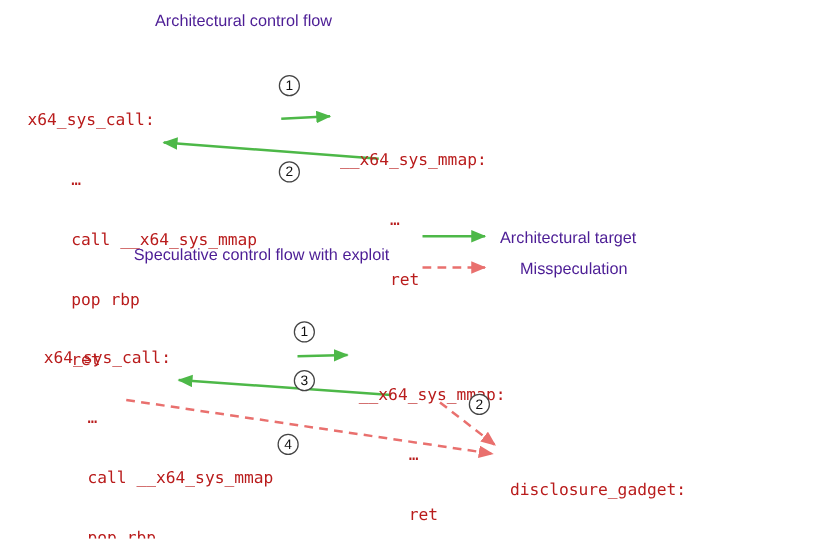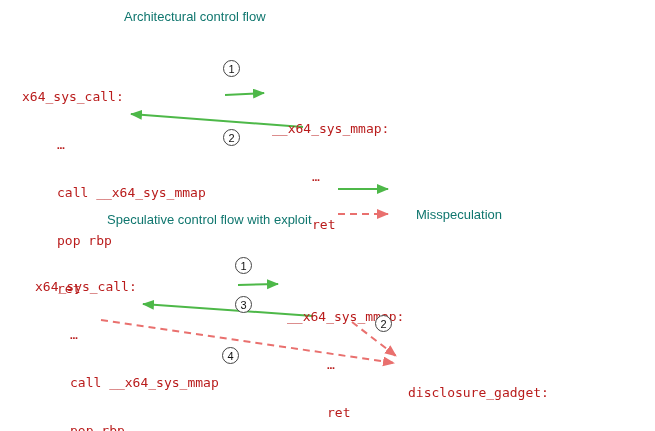--- a/index.html
+++ b/index.html
@@ -2,21 +2,21 @@
 <html><head>
 <meta charset="utf-8">
 <style>
   * { margin:0; padding:0; box-sizing:border-box; }
   html,body { background:#ffffff; }
   .canvas {
     position:relative; width:655px; height:431px; background:#ffffff;
     font-family:"Liberation Sans", sans-serif; color:#111; overflow:hidden;
   }
   .abs { position:absolute; }
-  .sans { font-family:"Liberation Sans", sans-serif; font-size:13px; color:#0f766e; }
+  .sans { font-family:"Liberation Sans", sans-serif; font-size:13px; color:#4c1d95; }
   .code {
     font-family:"DejaVu Sans Mono", monospace; font-size:13px; color:#b91c1c;
     line-height:16px; white-space:pre;
   }
   .code .ind  { padding-left:35px; }
   .code .ind2 { padding-left:40px; }
   .circle {
     position:absolute; width:17px; height:17px; border:1px solid #444;
     border-radius:50%; background:#fff; display:flex; align-items:center;
     justify-content:center; font-size:11px; color:#111;
@@ -66,23 +66,24 @@
 
   <div class="abs code txt" style="left:272px; top:89px;">
     <div>__x64_sys_mmap:</div>
     <div class="ind2">…</div>
     <div class="ind2">ret</div>
   </div>
 
   <div class="circle" style="left:223px; top:60px;">1</div>
   <div class="circle" style="left:223px; top:129px;">2</div>
 
+  <div class="abs sans txt" style="left:400px; top:182px;">Architectural target</div>
   <div class="abs sans txt" style="left:416px; top:207px;">Misspeculation</div>
 
-  <div class="abs sans txt" style="left:107px; top:212px;">Speculative control flow with exploit</div>
+  <div class="abs sans txt" style="left:107px; top:196px;">Speculative control flow with exploit</div>
 
   <div class="abs code txt" style="left:35px; top:247px;">
     <div>x64_sys_call:</div>
     <div class="ind">…</div>
     <div class="ind">call __x64_sys_mmap</div>
     <div class="ind">pop rbp</div>
     
   </div>
 
   <div class="abs code txt" style="left:287px; top:277px;">

